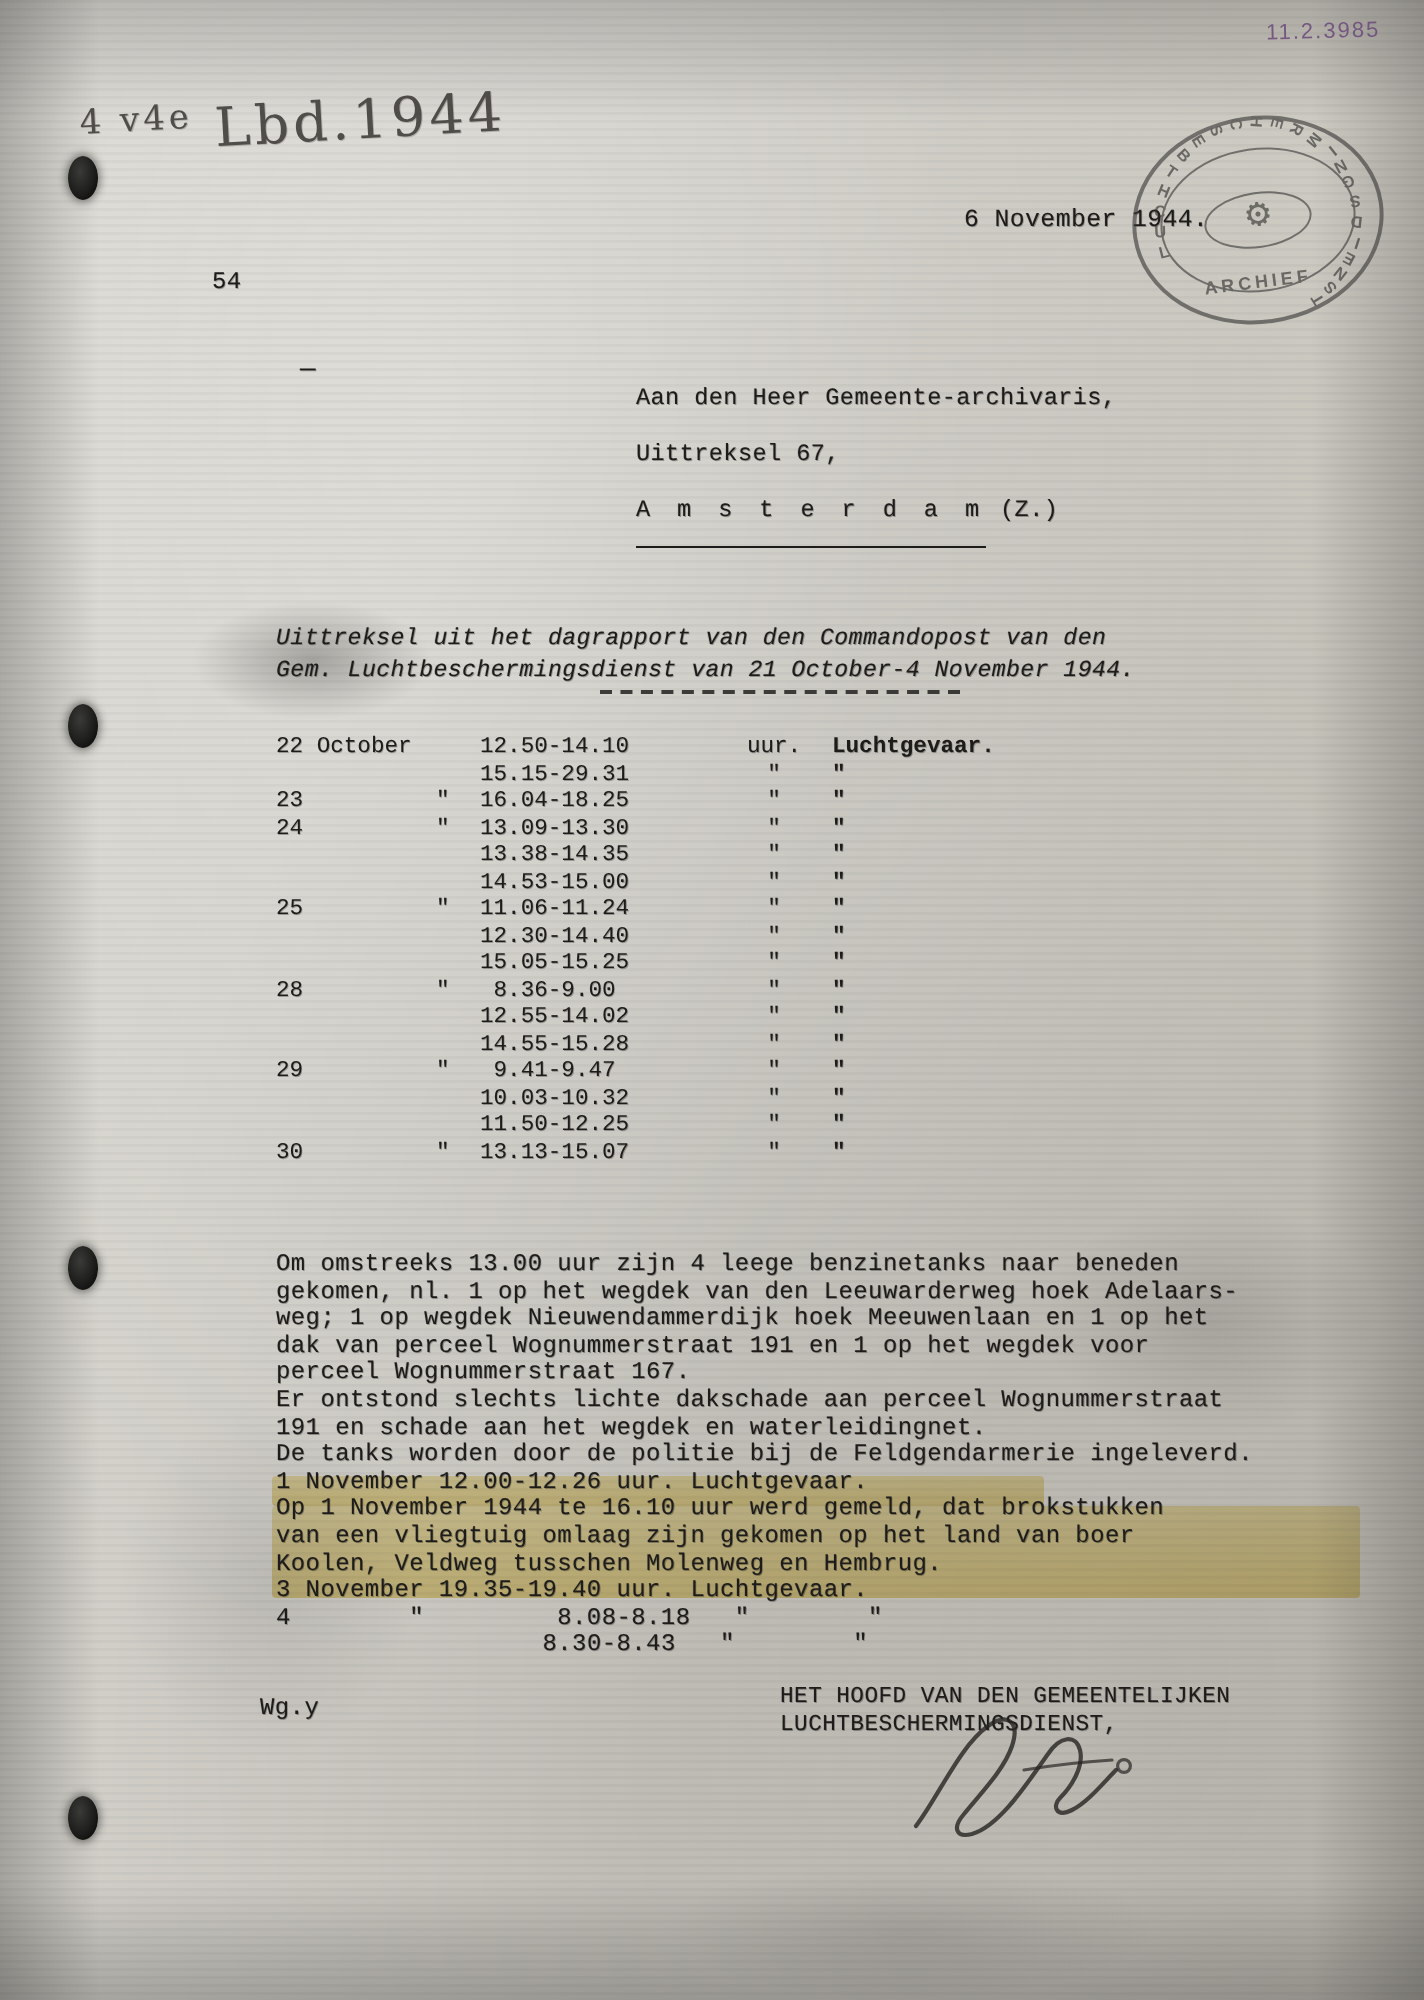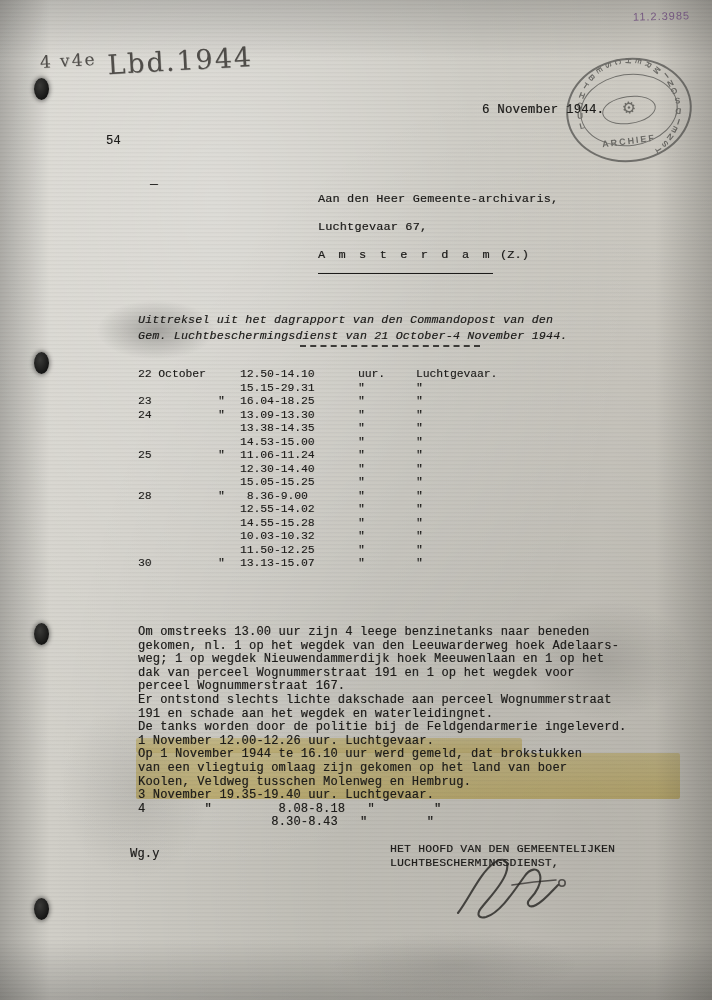--- a/index.html
+++ b/index.html
@@ -171,22 +171,22 @@
     color: #1d1c1a;
     font-family: "Liberation Mono", monospace;
     font-size: 11.3px;
     line-height: 13.5px;
     text-shadow: 0.4px 0.3px 0 rgba(0,0,0,0.28);
   }
   #alarm-table td { padding: 0; white-space: pre; vertical-align: top; }
   #alarm-table td.day { width: 80px; }
   #alarm-table td.q { width: 22px; }
   #alarm-table td.time { width: 118px; }
-  #alarm-table td.unit { width: 58px; }
-  #alarm-table td.label { width: 130px; }
+  #alarm-table td.unit { width: 58px; text-align: center; }
+  #alarm-table td.label { width: 130px; font-weight: bold; }
 
   
   #narrative {
     left: 138px;
     top: 626px;
     font-size: 12px;
     line-height: 13.6px;
     width: 540px;
     white-space: pre-wrap;
   }
@@ -321,21 +321,21 @@
 
   <div id="hand-number"><span class="small">4 v4e</span> <span>Lbd.1944</span></div>
 
   <div class="typed" id="date-line">6 November 1944.</div>
 
   <div class="typed" id="doc-number">54</div>
 
   <div class="typed" id="dash-mark">—</div>
 
   <div class="typed" id="addressee"><span>Aan den Heer Gemeente-archivaris,</span>
-<span>Luchtgevaar 67,</span>
+<span>Uittreksel 67,</span>
 <span class="city">A m s t e r d a m</span> <span class="city-suffix">(Z.)</span></div>
 
   <div class="typed" id="subject"><span>Uittreksel uit het dagrapport van den Commandopost van den</span>
 <span>Gem. Luchtbeschermingsdienst van 21 October-4 November 1944.</span></div>
   <div id="rule"></div>
 
   <table id="alarm-table">
     <tbody>
       <tr>
         <td class="day">22 October</td>
@@ -411,20 +411,27 @@
         <td class="day"></td>
         <td class="q"></td>
         <td class="time">12.55-14.02</td>
         <td class="unit">"</td>
         <td class="label">"</td>
       </tr>
       <tr>
         <td class="day"></td>
         <td class="q"></td>
         <td class="time">14.55-15.28</td>
+        <td class="unit">"</td>
+        <td class="label">"</td>
+      </tr>
+      <tr>
+        <td class="day">29</td>
+        <td class="q">"</td>
+        <td class="time"> 9.41-9.47</td>
         <td class="unit">"</td>
         <td class="label">"</td>
       </tr>
       <tr>
         <td class="day"></td>
         <td class="q"></td>
         <td class="time">10.03-10.32</td>
         <td class="unit">"</td>
         <td class="label">"</td>
       </tr>

